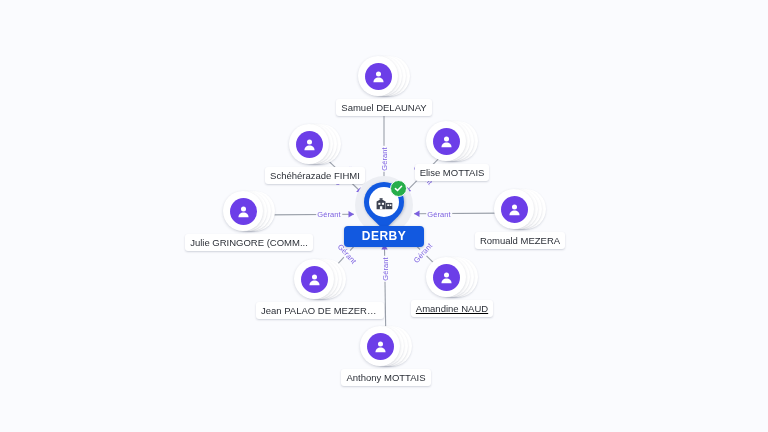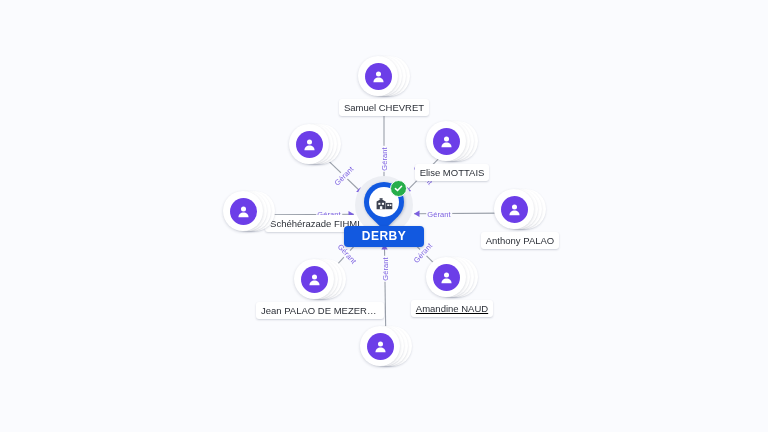--- a/index.html
+++ b/index.html
@@ -238,23 +238,23 @@
           <div class="stack-card s1"></div>
           <div class="avatar-main">
             <div class="avatar-disc" style="background: rgb(108, 62, 232);">
               <svg width="15" height="15" viewBox="0 0 16 16" aria-hidden="true">
                 <circle cx="8" cy="5.3" r="2.7" fill="#ffffff"></circle>
                 <path d="M2.6 14c0-3.1 2.4-5.0 5.4-5.0s5.4 1.9 5.4 5.0z" fill="#ffffff"></path>
               </svg>
             </div>
           </div>
         </div>
-        <div class="node-label">Samuel CHEVRET</div>
-      </div>
-      <div class="person-node" style="left: 315px; top: 148px; gap: 48px;">
+        <div class="node-label">Samuel DELAUNAY</div>
+      </div>
+      <div class="person-node" style="left: 315px; top: 148px;">
         <div class="avatar-wrap">
           <div class="stack-card s3"></div>
           <div class="stack-card s2"></div>
           <div class="stack-card s1"></div>
           <div class="avatar-main">
             <div class="avatar-disc" style="background: rgb(108, 62, 232);">
               <svg width="15" height="15" viewBox="0 0 16 16" aria-hidden="true">
                 <circle cx="8" cy="5.3" r="2.7" fill="#ffffff"></circle>
                 <path d="M2.6 14c0-3.1 2.4-5.0 5.4-5.0s5.4 1.9 5.4 5.0z" fill="#ffffff"></path>
               </svg>
@@ -286,36 +286,37 @@
           <div class="stack-card s1"></div>
           <div class="avatar-main">
             <div class="avatar-disc" style="background: rgb(108, 62, 232);">
               <svg width="15" height="15" viewBox="0 0 16 16" aria-hidden="true">
                 <circle cx="8" cy="5.3" r="2.7" fill="#ffffff"></circle>
                 <path d="M2.6 14c0-3.1 2.4-5.0 5.4-5.0s5.4 1.9 5.4 5.0z" fill="#ffffff"></path>
               </svg>
             </div>
           </div>
         </div>
+        <div class="node-label">Julie GRINGORE (COMM...</div>
       </div>
       <div class="person-node" style="left: 520px; top: 213px;">
         <div class="avatar-wrap">
           <div class="stack-card s3"></div>
           <div class="stack-card s2"></div>
           <div class="stack-card s1"></div>
           <div class="avatar-main">
             <div class="avatar-disc" style="background: rgb(108, 62, 232);">
               <svg width="15" height="15" viewBox="0 0 16 16" aria-hidden="true">
                 <circle cx="8" cy="5.3" r="2.7" fill="#ffffff"></circle>
                 <path d="M2.6 14c0-3.1 2.4-5.0 5.4-5.0s5.4 1.9 5.4 5.0z" fill="#ffffff"></path>
               </svg>
             </div>
           </div>
         </div>
-        <div class="node-label">Anthony PALAO</div>
+        <div class="node-label">Romuald MEZERA</div>
       </div>
       <div class="person-node" style="left: 320px; top: 283px;">
         <div class="avatar-wrap">
           <div class="stack-card s3"></div>
           <div class="stack-card s2"></div>
           <div class="stack-card s1"></div>
           <div class="avatar-main">
             <div class="avatar-disc" style="background: rgb(108, 62, 232);">
               <svg width="15" height="15" viewBox="0 0 16 16" aria-hidden="true">
                 <circle cx="8" cy="5.3" r="2.7" fill="#ffffff"></circle>
@@ -349,20 +350,21 @@
           <div class="stack-card s1"></div>
           <div class="avatar-main">
             <div class="avatar-disc" style="background: rgb(108, 62, 232);">
               <svg width="15" height="15" viewBox="0 0 16 16" aria-hidden="true">
                 <circle cx="8" cy="5.3" r="2.7" fill="#ffffff"></circle>
                 <path d="M2.6 14c0-3.1 2.4-5.0 5.4-5.0s5.4 1.9 5.4 5.0z" fill="#ffffff"></path>
               </svg>
             </div>
           </div>
         </div>
+        <div class="node-label">Anthony MOTTAIS</div>
       </div>
     </div>
 
   <div id="company-node">
     <div class="company-halo"></div>
     <div class="pin-wrap">
       <div class="pin-shape" style="background: rgb(18, 89, 224);"></div>
       <div class="pin-inner">
         <svg width="17" height="15" viewBox="0 0 17 15" aria-hidden="true">
           <path fill="#3c4250" d="M0.6 14.2V6.6l4.5-2.6 4.5 2.6v7.6z"></path>

